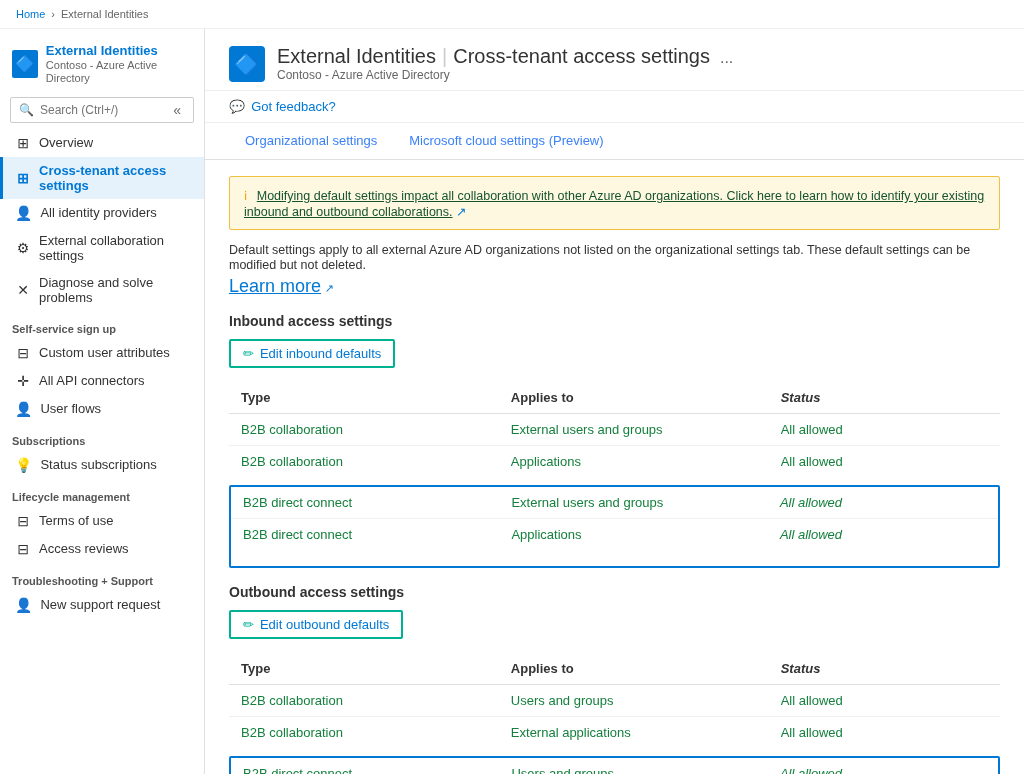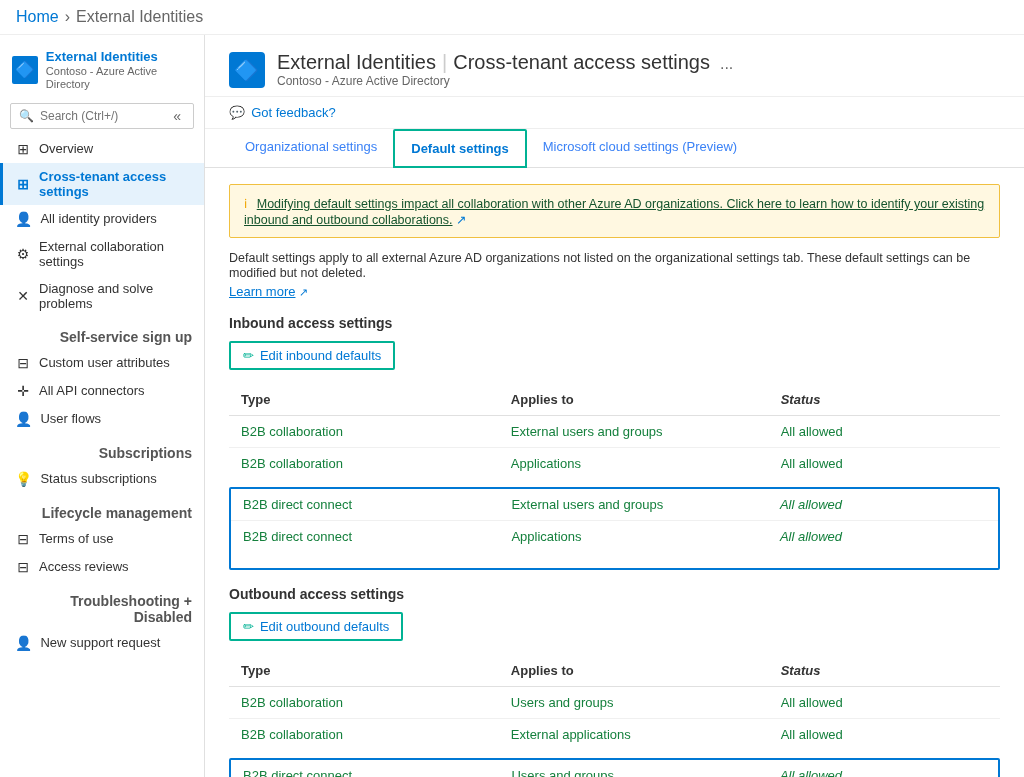--- a/index.html
+++ b/index.html
@@ -1,21 +1,21 @@
 <!DOCTYPE html>
 <html><head>
   <meta charset="utf-8">
   <style>
     * { box-sizing: border-box; margin: 0; padding: 0; }
     body { font-family: 'Segoe UI', Arial, sans-serif; font-size: 13px; color: #333; background: #fff; }
 
     
     .breadcrumb {
       padding: 8px 16px;
-      font-size: 16px;
+      font-size: 11px;
       color: #0078d4;
       display: flex;
       align-items: center;
       gap: 6px;
       border-bottom: 1px solid #eee;
     }
     .breadcrumb span { color: #666; }
 
     
     .app-layout { display: flex; height: calc(100vh - 32px); }
@@ -81,25 +81,24 @@
     .nav-item.active {
       background: #e5f2fc;
       border-left: 3px solid #0078d4;
       color: #0078d4;
       font-weight: 600;
     }
     .nav-icon { font-size: 14px; min-width: 16px; text-align: center; }
 
     .nav-section-label {
       padding: 12px 12px 4px 12px;
-      font-size: 14px;
+      font-size: 11px;
       font-weight: 700;
       color: #555;
       text-transform: none;
-      text-align: right;
     }
 
     
     .main-content {
       flex: 1;
       overflow-y: auto;
       padding: 0;
     }
 
     .page-header {
@@ -163,21 +162,21 @@
       font-size: 12.5px;
     }
     .info-banner a { color: #14532d; text-decoration: underline; }
     .info-icon { color: #f0a500; margin-right: 6px; }
 
     .info-text {
       font-size: 12.5px;
       color: #333;
       margin-bottom: 4px;
     }
-    .learn-more-link { color: #0078d4; text-decoration: underline; cursor: pointer; font-size: 13px; }
+    .learn-more-link { color: #0078d4; text-decoration: underline; cursor: pointer; font-size: 18px; }
 
     .section-heading {
       font-size: 14px;
       font-weight: 700;
       margin: 16px 0 10px 0;
       color: #333;
     }
 
     .edit-btn {
       display: inline-flex;
@@ -286,21 +285,21 @@
     <div class="nav-section-label">Lifecycle management</div>
     <div class="nav-item">
       <span class="nav-icon">⊟</span>
       <span>Terms of use</span>
     </div>
     <div class="nav-item">
       <span class="nav-icon">⊟</span>
       <span>Access reviews</span>
     </div>
 
-    <div class="nav-section-label">Troubleshooting + Disabled</div>
+    <div class="nav-section-label">Troubleshooting + Support</div>
     <div class="nav-item">
       <span class="nav-icon">👤</span>
       <span>New support request</span>
     </div>
   </div>
 
   <div class="main-content">
 
     <div class="page-header">
       <div class="page-logo">🔷</div>
@@ -316,23 +315,20 @@
     </div>
 
     <div class="feedback-bar">
       <span>💬</span>
       <span>Got feedback?</span>
     </div>
 
     <div class="tabs">
       <div class="tab">
         <span>Organizational settings</span>
-      </div>
-      <div class="tab active">
-        <span>Default settings</span>
       </div>
       <div class="tab">
         <span>Microsoft cloud settings (Preview)</span>
       </div>
     </div>
 
     <div class="content-area">
 
       
       <div class="info-banner">

